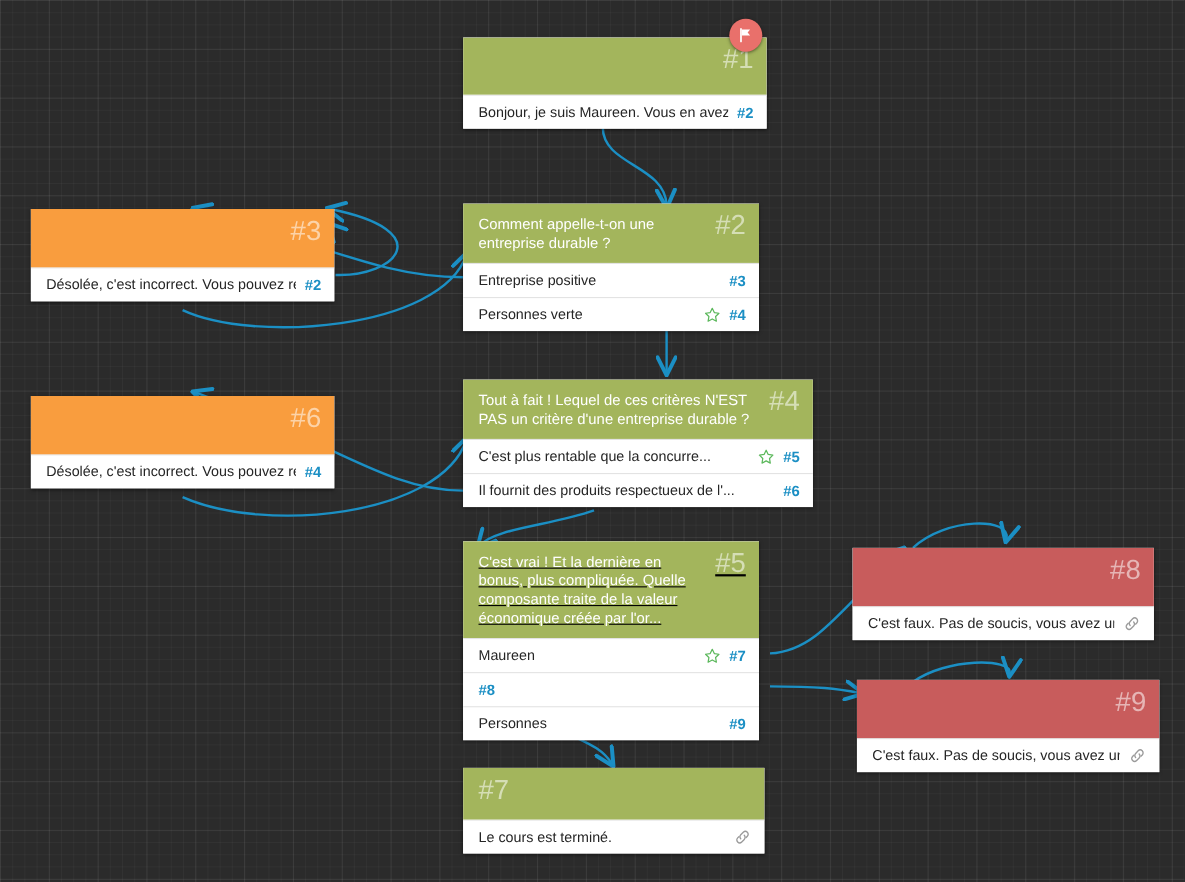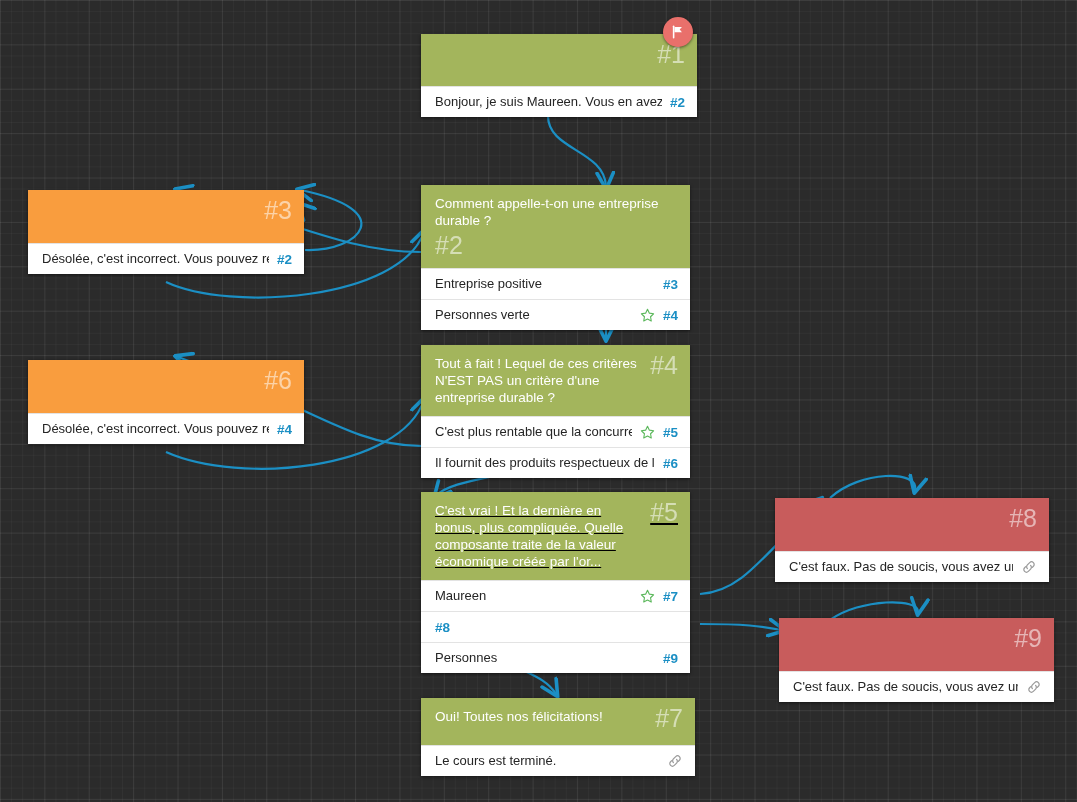--- a/index.html
+++ b/index.html
@@ -164,21 +164,21 @@
       <div class="node-title"></div>
       <div class="node-num">#1</div>
     </div>
     <div class="node-row">
       <span class="row-label">Bonjour, je suis Maureen. Vous en avez ...</span>
       <span class="row-ref">#2</span>
     </div>
   </div>
 
   <div class="node" style="left:421px; top:185px; width:269px;">
-    <div class="node-header green" style="min-height:48px;flex-direction:column;">
+    <div class="node-header green" style="min-height:48px;">
       <div class="node-title">Comment appelle-t-on une entreprise durable ?</div>
       <div class="node-num">#2</div>
     </div>
     <div class="node-row">
       <span class="row-label">Entreprise positive</span>
       <span class="row-ref">#3</span>
     </div>
     <div class="node-row">
       <span class="row-label">Personnes verte</span>
       <svg class="star-icon" viewBox="0 0 16 16">
@@ -192,21 +192,21 @@
     <div class="node-header orange" style="height:53px;">
       <div class="node-title"></div>
       <div class="node-num">#3</div>
     </div>
     <div class="node-row">
       <span class="row-label">Désolée, c'est incorrect. Vous pouvez ré...</span>
       <span class="row-ref">#2</span>
     </div>
   </div>
 
-  <div class="node" style="left:421px; top:345px; width:269px;">
+  <div class="node" style="left:421px; top:345px; width:318px;">
     <div class="node-header green" style="min-height:49px;">
       <div class="node-title">Tout à fait ! Lequel de ces critères N'EST PAS un critère d'une entreprise durable ?</div>
       <div class="node-num">#4</div>
     </div>
     <div class="node-row">
       <span class="row-label">C'est plus rentable que la concurre...</span>
       <svg class="star-icon" viewBox="0 0 16 16">
         <path d="M8 1.4 l2.0 4.1 4.5 .65 -3.25 3.2 .77 4.5 -4.02 -2.12 -4.02 2.12 .77 -4.5 -3.25 -3.2 4.5 -.65 z" fill="none" stroke="#5cb85c" stroke-width="1.2" stroke-linejoin="round"></path>
       </svg>
       <span class="row-ref">#5</span>
@@ -272,21 +272,20 @@
       <span class="row-label">C'est faux. Pas de soucis, vous avez une...</span>
       <svg class="link-icon" viewBox="0 0 16 16">
         <path d="M6.4 9.6 a2.6 2.6 0 0 1 0 -3.7 l2.3 -2.3 a2.6 2.6 0 0 1 3.7 3.7 l-1.1 1.1" fill="none" stroke="#9b9b9b" stroke-width="1.25" stroke-linecap="round"></path>
         <path d="M9.6 6.4 a2.6 2.6 0 0 1 0 3.7 l-2.3 2.3 a2.6 2.6 0 0 1 -3.7 -3.7 l1.1 -1.1" fill="none" stroke="#9b9b9b" stroke-width="1.25" stroke-linecap="round"></path>
       </svg>
     </div>
   </div>
 
   <div class="node" style="left:421px; top:698px; width:274px;">
     <div class="node-header green" style="height:47px;">
-      <div class="node-title">Oui! Toutes nos félicitations!</div>
       <div class="node-num">#7</div>
     </div>
     <div class="node-row">
       <span class="row-label">Le cours est terminé.</span>
       <svg class="link-icon" viewBox="0 0 16 16">
         <path d="M6.4 9.6 a2.6 2.6 0 0 1 0 -3.7 l2.3 -2.3 a2.6 2.6 0 0 1 3.7 3.7 l-1.1 1.1" fill="none" stroke="#9b9b9b" stroke-width="1.25" stroke-linecap="round"></path>
         <path d="M9.6 6.4 a2.6 2.6 0 0 1 0 3.7 l-2.3 2.3 a2.6 2.6 0 0 1 -3.7 -3.7 l1.1 -1.1" fill="none" stroke="#9b9b9b" stroke-width="1.25" stroke-linecap="round"></path>
       </svg>
     </div>
   </div>

